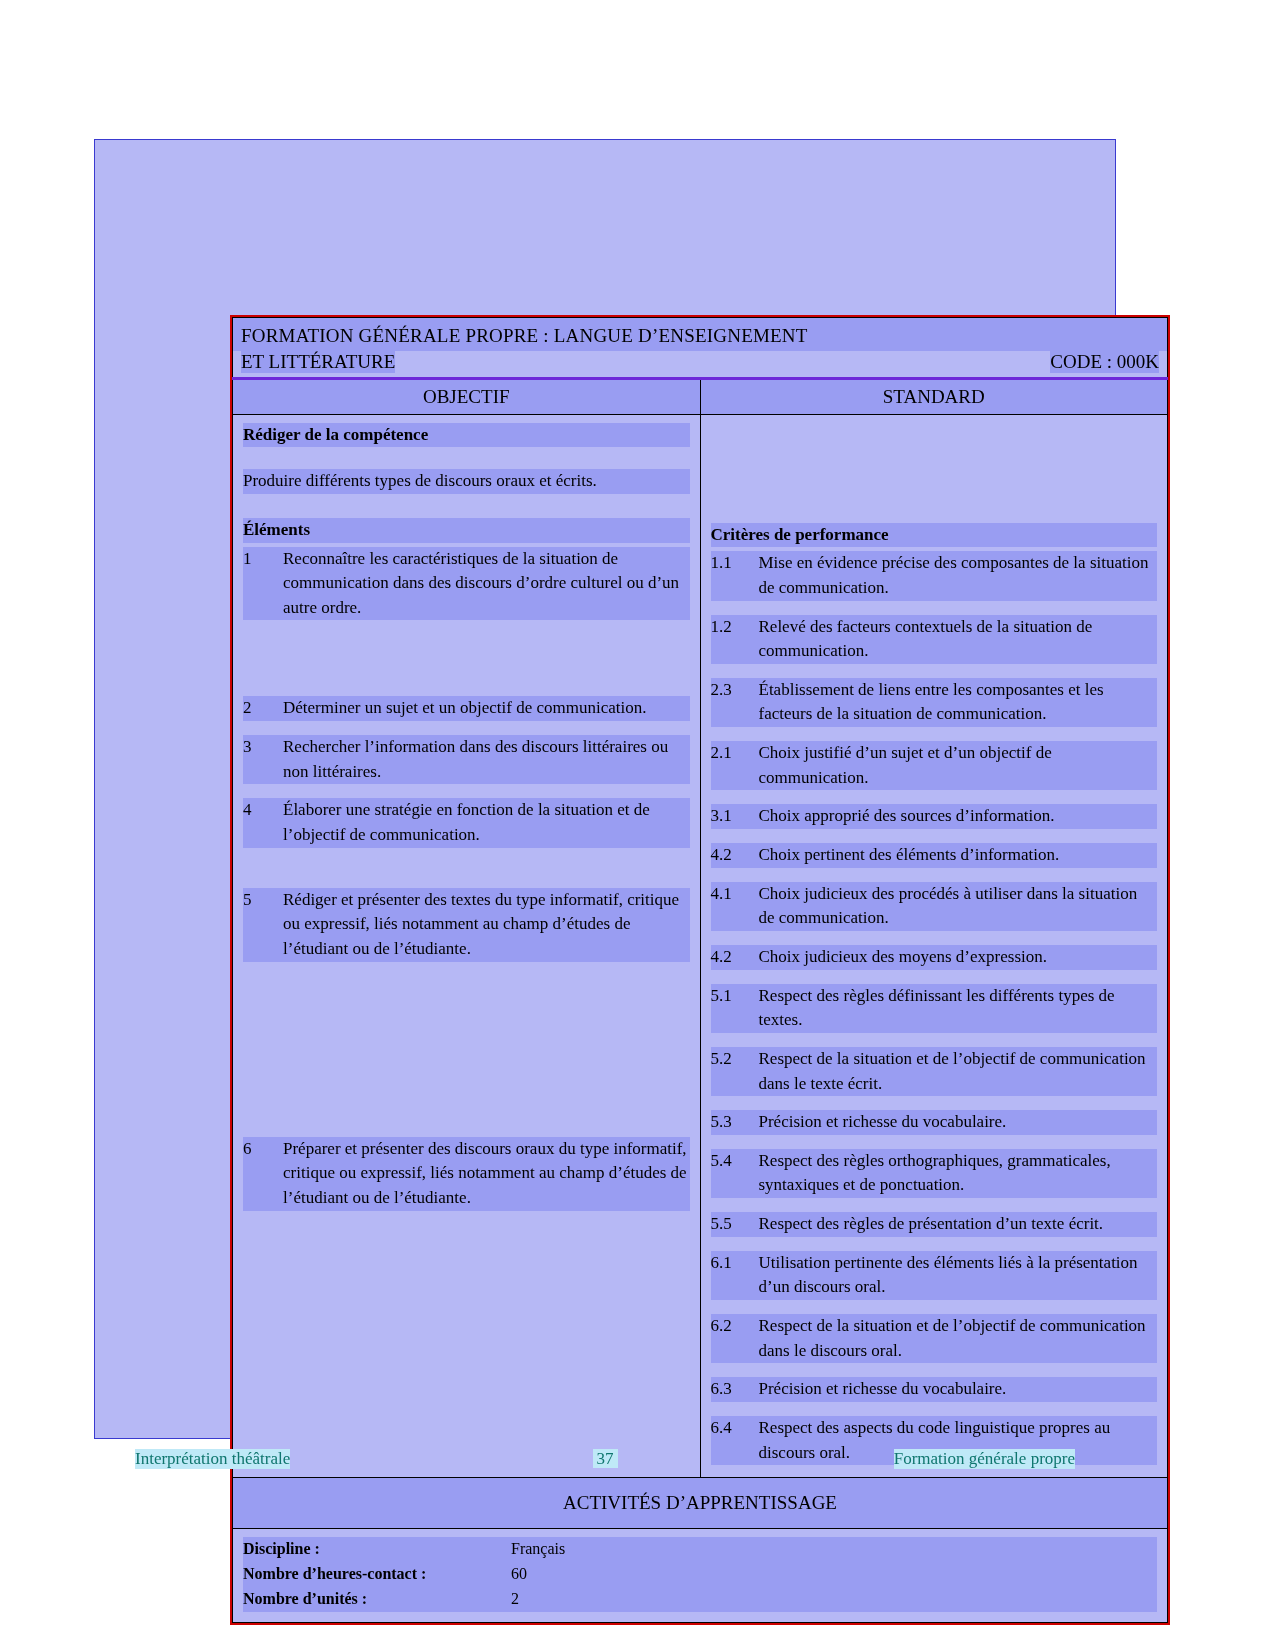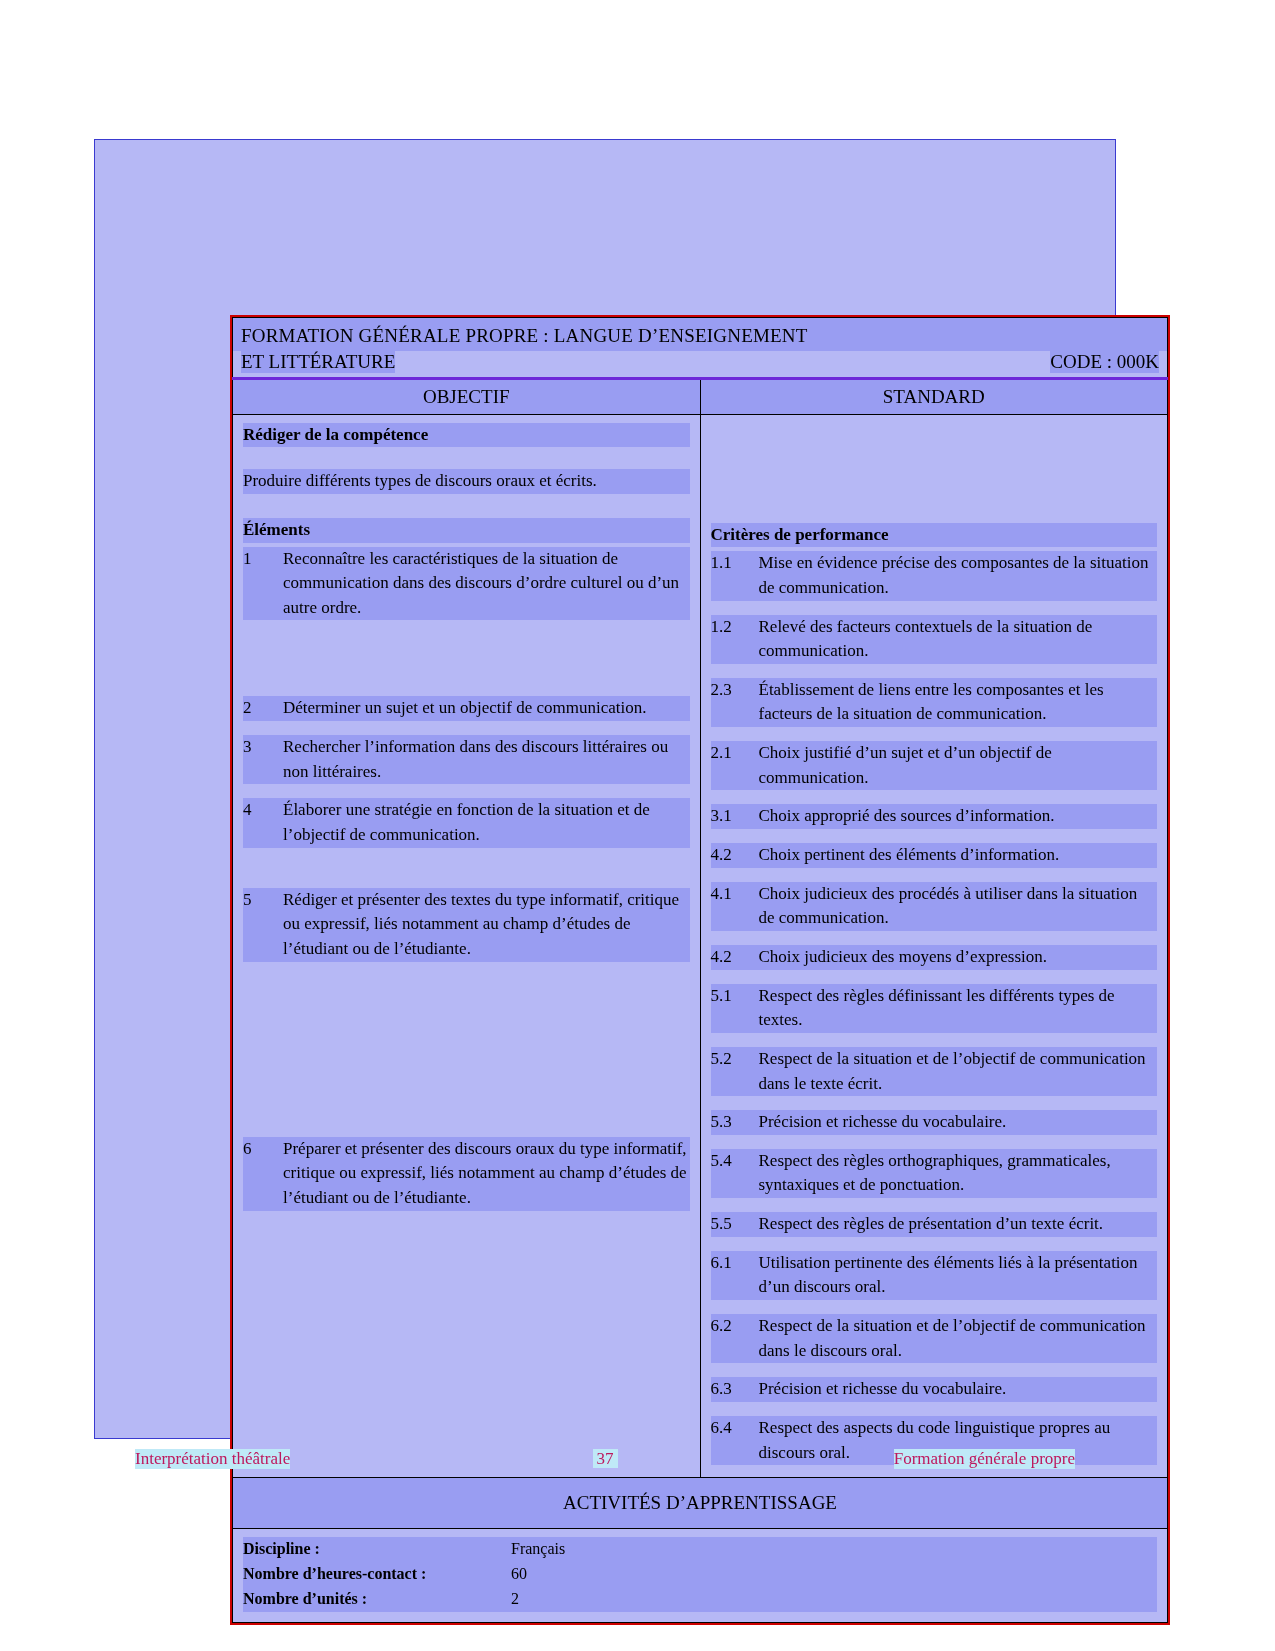--- a/index.html
+++ b/index.html
@@ -128,21 +128,21 @@
   }
   .page-footer {
     position: absolute;
     left: 135px;
     top: 1449px;
     width: 940px;
     display: flex;
     justify-content: space-between;
     align-items: baseline;
     font-size: 17px;
-    color: #be185d;
+    color: #0f766e;
   }
   .page-footer .center {
     position: absolute;
     left: 0; right: 0;
     text-align: center;
     font-family: Liberation Serif, serif;
   }
   .footer-left, .footer-right {
     background: #bfe9f7;
   }

